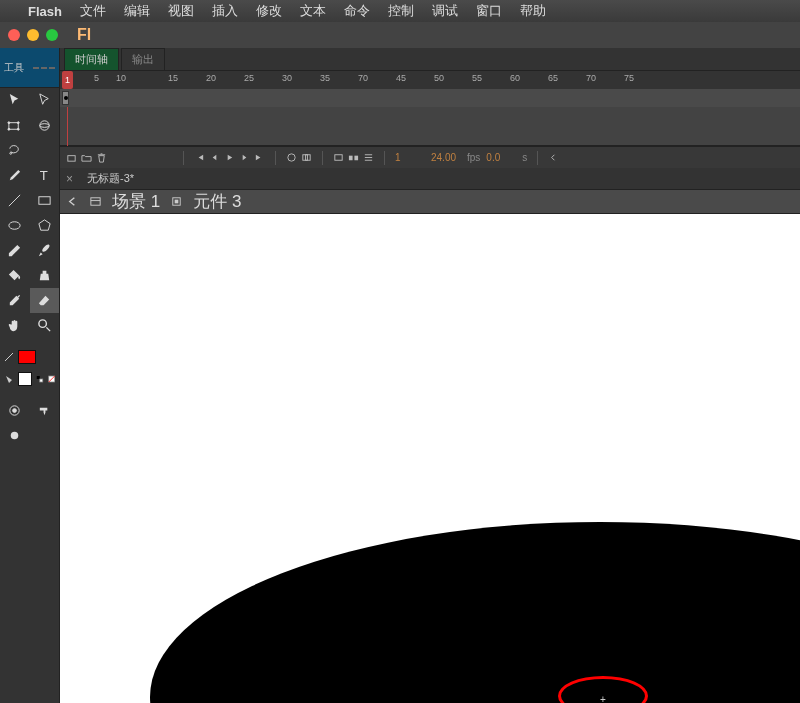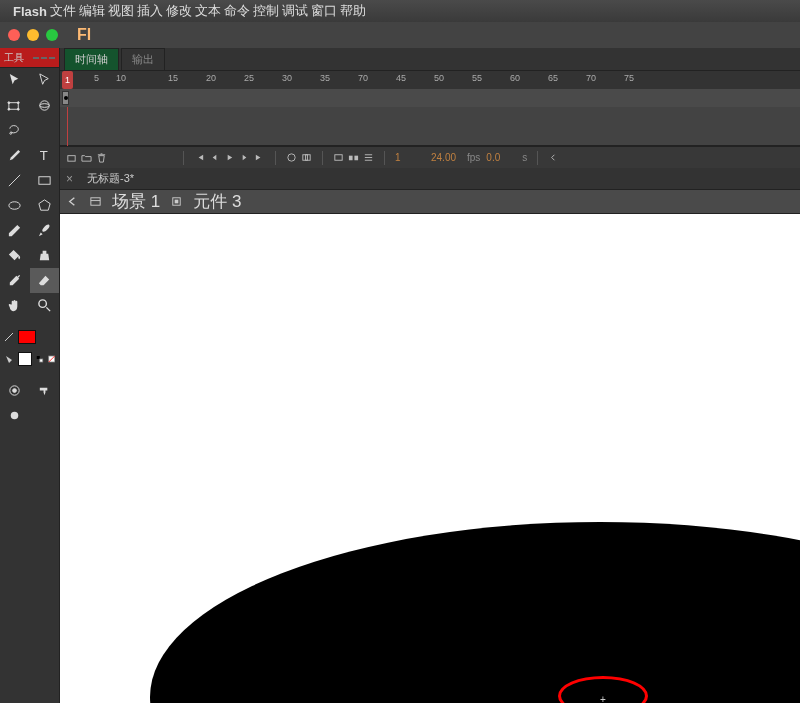--- a/index.html
+++ b/index.html
@@ -1,29 +1,29 @@
 <!DOCTYPE html>
 <html><head>
 <meta charset="utf-8">
 <style>
 *{margin:0;padding:0;box-sizing:border-box;font-family:"Helvetica Neue",Arial,sans-serif;user-select:none}
 body{background:#333;width:800px;height:703px;overflow:hidden;position:relative}
-.menubar{height:22px;background:linear-gradient(#4a4a4a,#3a3a3a);display:flex;align-items:center;padding:0 10px;color:#ddd;font-size:13px;gap:3px}
+.menubar{height:22px;background:linear-gradient(#4a4a4a,#3a3a3a);display:flex;align-items:center;padding:0 10px;color:#ddd;font-size:13px;gap:18px}
 .menubar .apple{font-size:14px}
 .menubar .app-name{font-weight:bold}
 .menubar span{cursor:default}
 .window-chrome{height:26px;background:#434343;display:flex;align-items:center;padding:0 8px;gap:7px}
 .traffic{width:12px;height:12px;border-radius:50%}
 .traffic.red{background:#ff5f57}
 .traffic.yellow{background:#febc2e}
 .traffic.green{background:#28c840}
 .fl-logo{color:#fdba74;font-size:16px;font-weight:bold;margin-left:12px;font-family:Arial}
 .appbody{display:flex;height:calc(703px - 48px)}
 .toolcol{width:60px;background:#333;border-right:1px solid #222;display:flex;flex-direction:column}
-.toolhdr{height:20px;background:#b91c1c;display:flex;align-items:center;padding:0 4px;color:#ccc;font-size:10px;border-bottom:1px solid #222}
+.toolhdr{height:40px;background:#0c4a6e;display:flex;align-items:center;padding:0 4px;color:#ccc;font-size:10px;border-bottom:1px solid #222}
 .toolhdr .drag{margin-left:auto;display:flex;gap:2px}
 .toolhdr .drag span{width:6px;height:2px;background:#666;display:block}
 .toolgrid{display:grid;grid-template-columns:1fr 1fr;gap:0}
 .toolbtn{height:25px;display:flex;align-items:center;justify-content:center;color:#ddd}
 .toolbtn svg{width:15px;height:15px}
 .toolbtn.selected{background:#5a5a5a}
 .swatch-row{display:flex;padding:2px 4px;gap:4px;align-items:center}
 .swatch{width:18px;height:14px;border:1px solid #111}
 .swatch.stroke{background:#ff0000}
 .swatch.fill{background:#fff}

